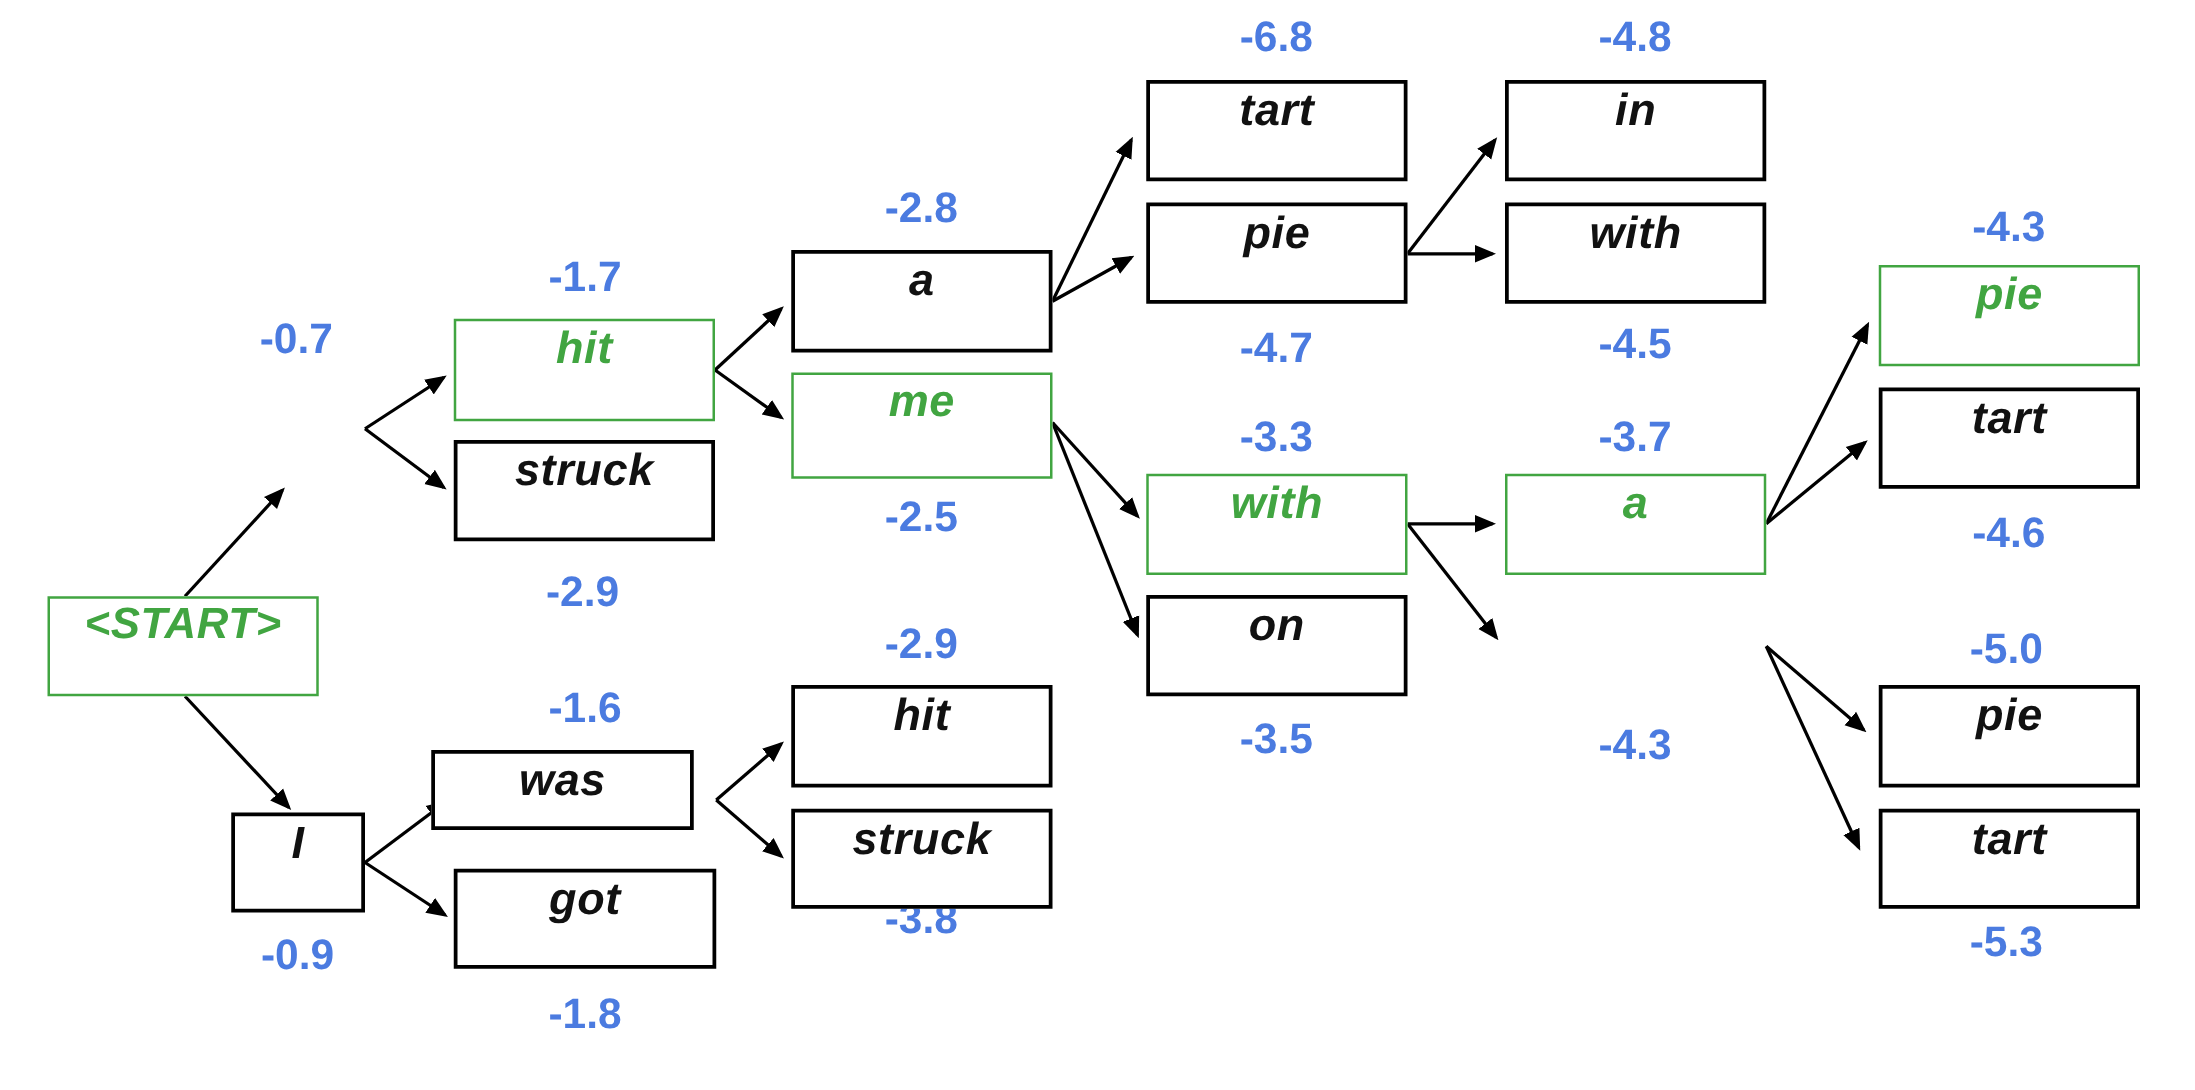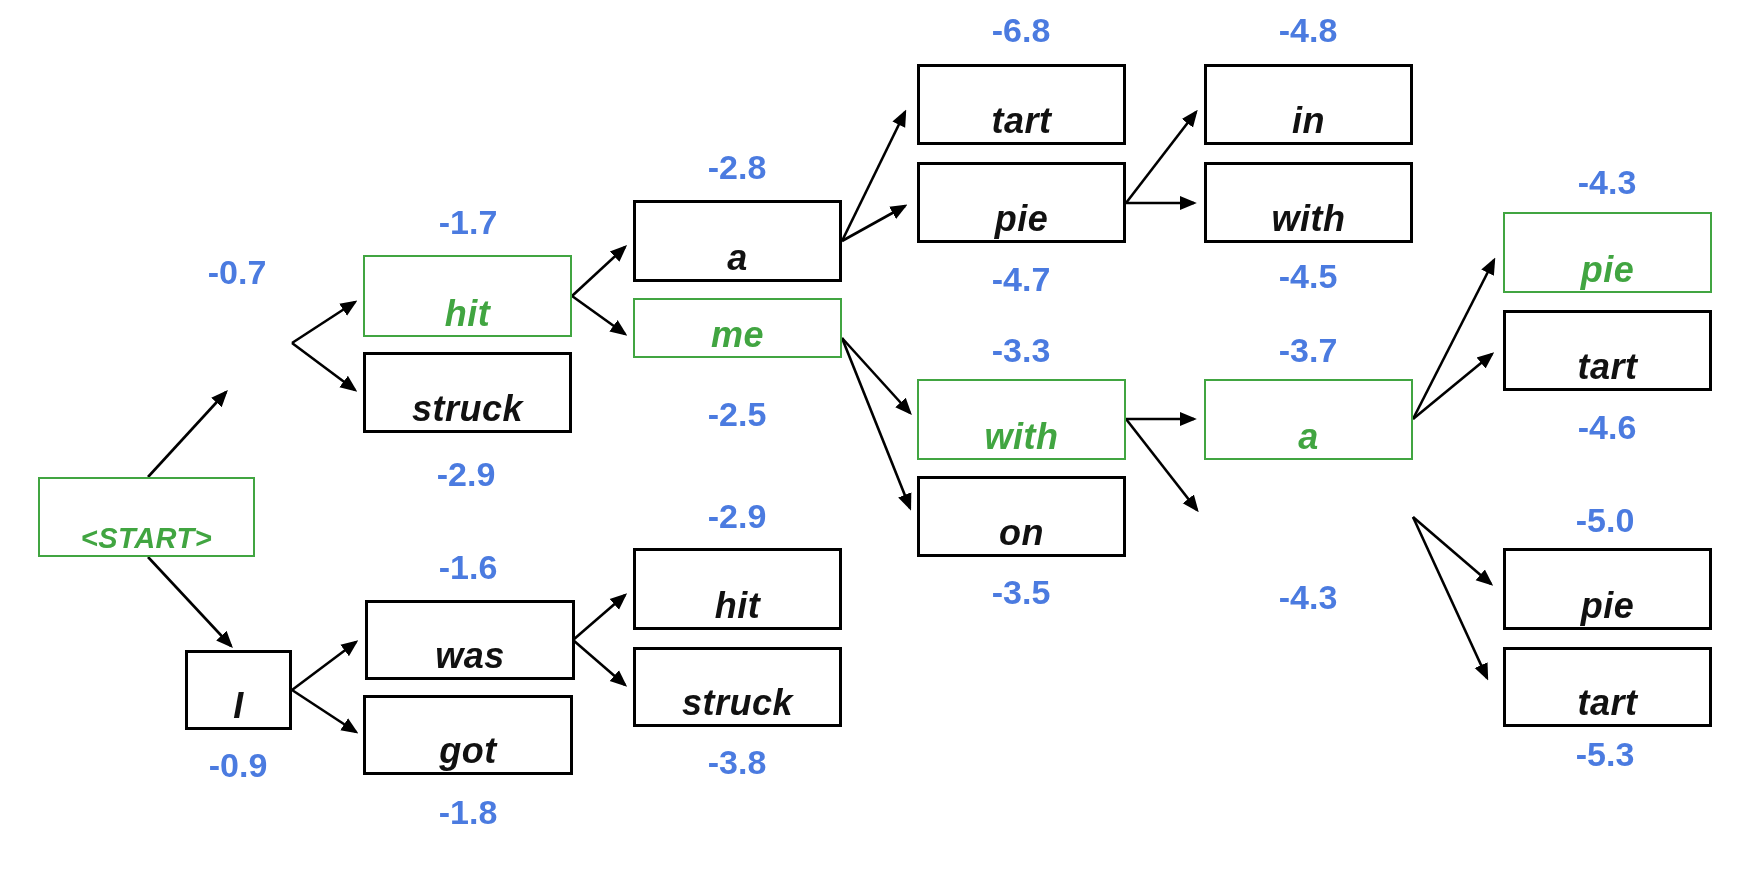--- a/index.html
+++ b/index.html
@@ -5,37 +5,37 @@
   html,body{margin:0;padding:0;background:#ffffff;}
   #stage{
     position:relative;
     width:1756px;height:872px;
     background:#ffffff;
     font-family:"Liberation Sans","DejaVu Sans",sans-serif;
     overflow:hidden;
   }
   .box{
     position:absolute;
-    display:flex;align-items:flex-end;justify-content:center;
+    display:flex;align-items:flex-start;justify-content:center;
     background:#ffffff;
     box-sizing:border-box;
     border:3px solid #000000;
     z-index:2;
   }
   .box.green{border:2px solid #41a541;}
   .word{
     font-style:italic;
     font-weight:700;
     font-size:36px;
     color:#111111;
     white-space:nowrap;
     letter-spacing:0.5px;
   }
   .box.green .word{color:#41a541;}
-  .box.start .word{font-size:29px;}
+  .box.start .word{font-size:35px;}
   .score{
     position:absolute;
     transform:translate(-50%,-50%);
     color:#4b7be0;
     font-weight:700;
     font-size:34px;
     white-space:nowrap;
     z-index:1;
   }
   #edges{position:absolute;left:0;top:0;z-index:1;}
@@ -81,30 +81,30 @@
     </div>
   <div class="box" style="left:185px;top:650px;width:107px;height:80px">
       <span class="word">I</span>
     </div>
   <div class="box green" style="left:363px;top:255px;width:209px;height:82px">
       <span class="word">hit</span>
     </div>
   <div class="box" style="left:363px;top:352px;width:209px;height:81px">
       <span class="word">struck</span>
     </div>
-  <div class="box" style="left:365px;top:600px;width:210px;height:80px">
+  <div class="box" style="left:345px;top:600px;width:210px;height:64px">
       <span class="word">was</span>
     </div>
   <div class="box" style="left:363px;top:695px;width:210px;height:80px">
       <span class="word">got</span>
     </div>
   <div class="box" style="left:633px;top:200px;width:209px;height:82px">
       <span class="word">a</span>
     </div>
-  <div class="box green" style="left:633px;top:298px;width:209px;height:60px">
+  <div class="box green" style="left:633px;top:298px;width:209px;height:85px">
       <span class="word">me</span>
     </div>
   <div class="box" style="left:633px;top:548px;width:209px;height:82px">
       <span class="word">hit</span>
     </div>
   <div class="box" style="left:633px;top:647px;width:209px;height:80px">
       <span class="word">struck</span>
     </div>
   <div class="box" style="left:917px;top:64px;width:209px;height:81px">
       <span class="word">tart</span>
@@ -142,21 +142,21 @@
 
   <div class="score" style="left:237px;top:272px">-0.7</div>
   <div class="score" style="left:238px;top:765px">-0.9</div>
   <div class="score" style="left:468px;top:222px">-1.7</div>
   <div class="score" style="left:466px;top:474px">-2.9</div>
   <div class="score" style="left:468px;top:567px">-1.6</div>
   <div class="score" style="left:468px;top:812px">-1.8</div>
   <div class="score" style="left:737px;top:167px">-2.8</div>
   <div class="score" style="left:737px;top:414px">-2.5</div>
   <div class="score" style="left:737px;top:516px">-2.9</div>
-  <div class="score" style="left:737px;top:762px">-3.8</div>
+  <div class="score" style="left:737px;top:736px">-3.8</div>
   <div class="score" style="left:1021px;top:30px">-6.8</div>
   <div class="score" style="left:1021px;top:279px">-4.7</div>
   <div class="score" style="left:1021px;top:350px">-3.3</div>
   <div class="score" style="left:1021px;top:592px">-3.5</div>
   <div class="score" style="left:1308px;top:30px">-4.8</div>
   <div class="score" style="left:1308px;top:276px">-4.5</div>
   <div class="score" style="left:1308px;top:350px">-3.7</div>
   <div class="score" style="left:1308px;top:597px">-4.3</div>
   <div class="score" style="left:1607px;top:182px">-4.3</div>
   <div class="score" style="left:1607px;top:427px">-4.6</div>

